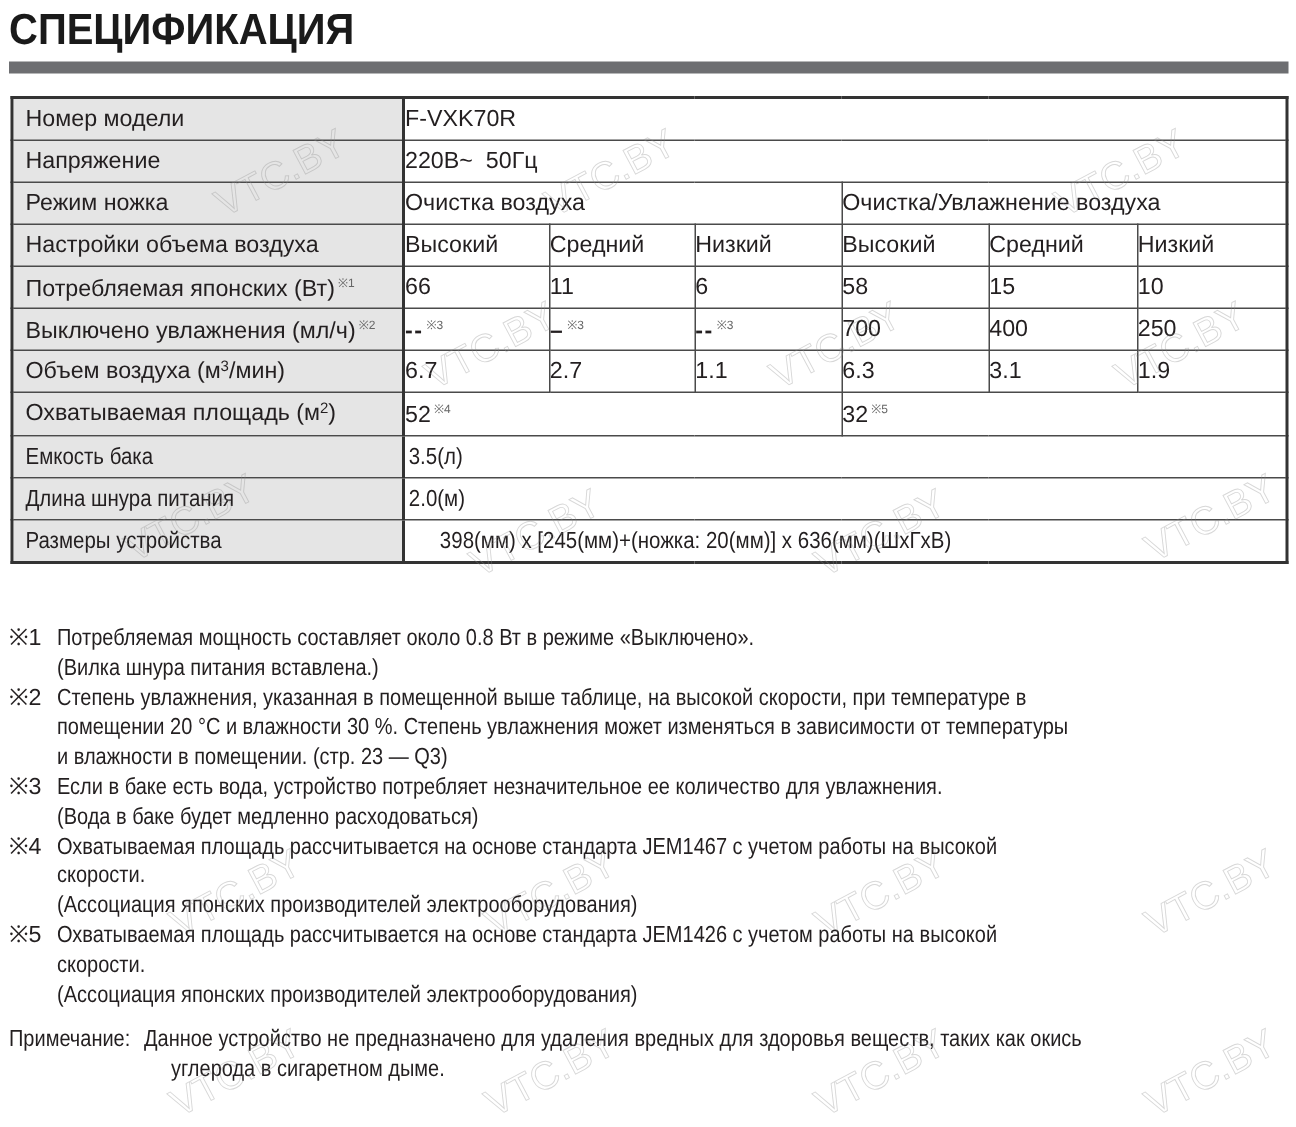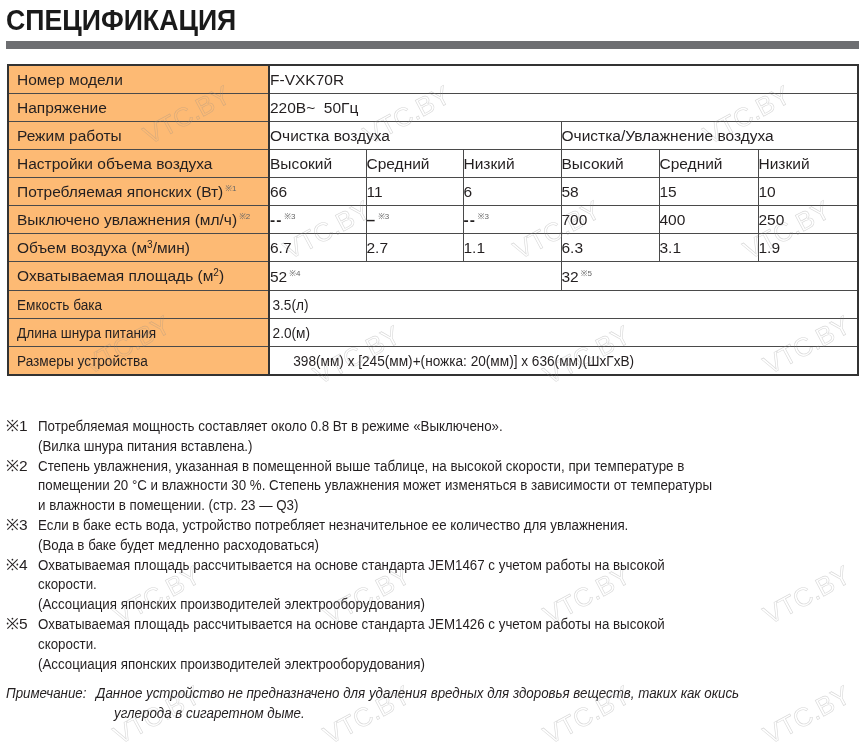--- a/index.html
+++ b/index.html
@@ -24,39 +24,39 @@
     font-size: 15.5px;
   }
   table.spec td {
     border: 1px solid #4a4a4a;
     padding: 0; height: 27px;
     text-align: left; vertical-align: middle;
     white-space: nowrap; overflow: hidden;
   }
   table.spec { border: 2px solid #333; }
   table.spec td.lbl {
-    background: #fdba74; text-align: left; padding-left: 8px;
+    background: #e5e5e5; text-align: left; padding-left: 8px;
     border-right: 2px solid #333;
   }
   sup { font-size: 8px; color: #666; vertical-align: 6px; margin-left: 2px; }
   sup.s2 { font-size: 10px; color: #231f20; vertical-align: 5px; margin: 0; }
   .dash { font-weight: bold; letter-spacing: 1px; }
   .cond { display: inline-block; transform: scaleX(0.88); transform-origin: center; }
   .lcond { display: inline-block; transform: scaleX(0.88); transform-origin: left center; }
 
   .notes {
     position: absolute; left: 6px; top: 416px; width: 850px;
     font-size: 15.5px; line-height: 19.8px; color: #231f20;
   }
   .note { display: flex; }
   .note .mk { width: 32px; flex: none; white-space: nowrap; }
   .note .tx { flex: 1; }
   .note .tx span { display: block; }
   .cz { display: inline-block; transform: scaleX(0.86); transform-origin: left center; white-space: nowrap; }
-  .remark { margin-top: 10px; display: flex; font-style: italic; }
+  .remark { margin-top: 10px; display: flex; }
   .remark .rl { flex: none; white-space: nowrap; }
   .remark .rt span { display: block; }
 
   .wm {
     position: absolute; color: rgba(150,150,150,0.18);
     font-size: 26px; font-family: "Liberation Sans", sans-serif;
     transform: rotate(-28deg); pointer-events: none;
     -webkit-text-stroke: 0.6px rgba(140,140,140,0.35); color: transparent;
   }
 </style>
@@ -79,21 +79,21 @@
   <tbody>
       <tr>
     <td class="lbl">Номер модели</td>
     <td colspan="6">F-VXK70R</td>
   </tr>
   <tr>
     <td class="lbl">Напряжение</td>
     <td colspan="6" style="white-space:pre">220В~  50Гц</td>
   </tr>
   <tr>
-    <td class="lbl">Режим работы</td>
+    <td class="lbl">Режим ножка</td>
     <td colspan="3">Очистка воздуха</td>
     <td colspan="3">Очистка/Увлажнение воздуха</td>
   </tr>
   <tr>
     <td class="lbl">Настройки объема воздуха</td>
     <td>Высокий</td>
     <td>Средний</td>
     <td>Низкий</td>
     <td>Высокий</td>
     <td>Средний</td>

